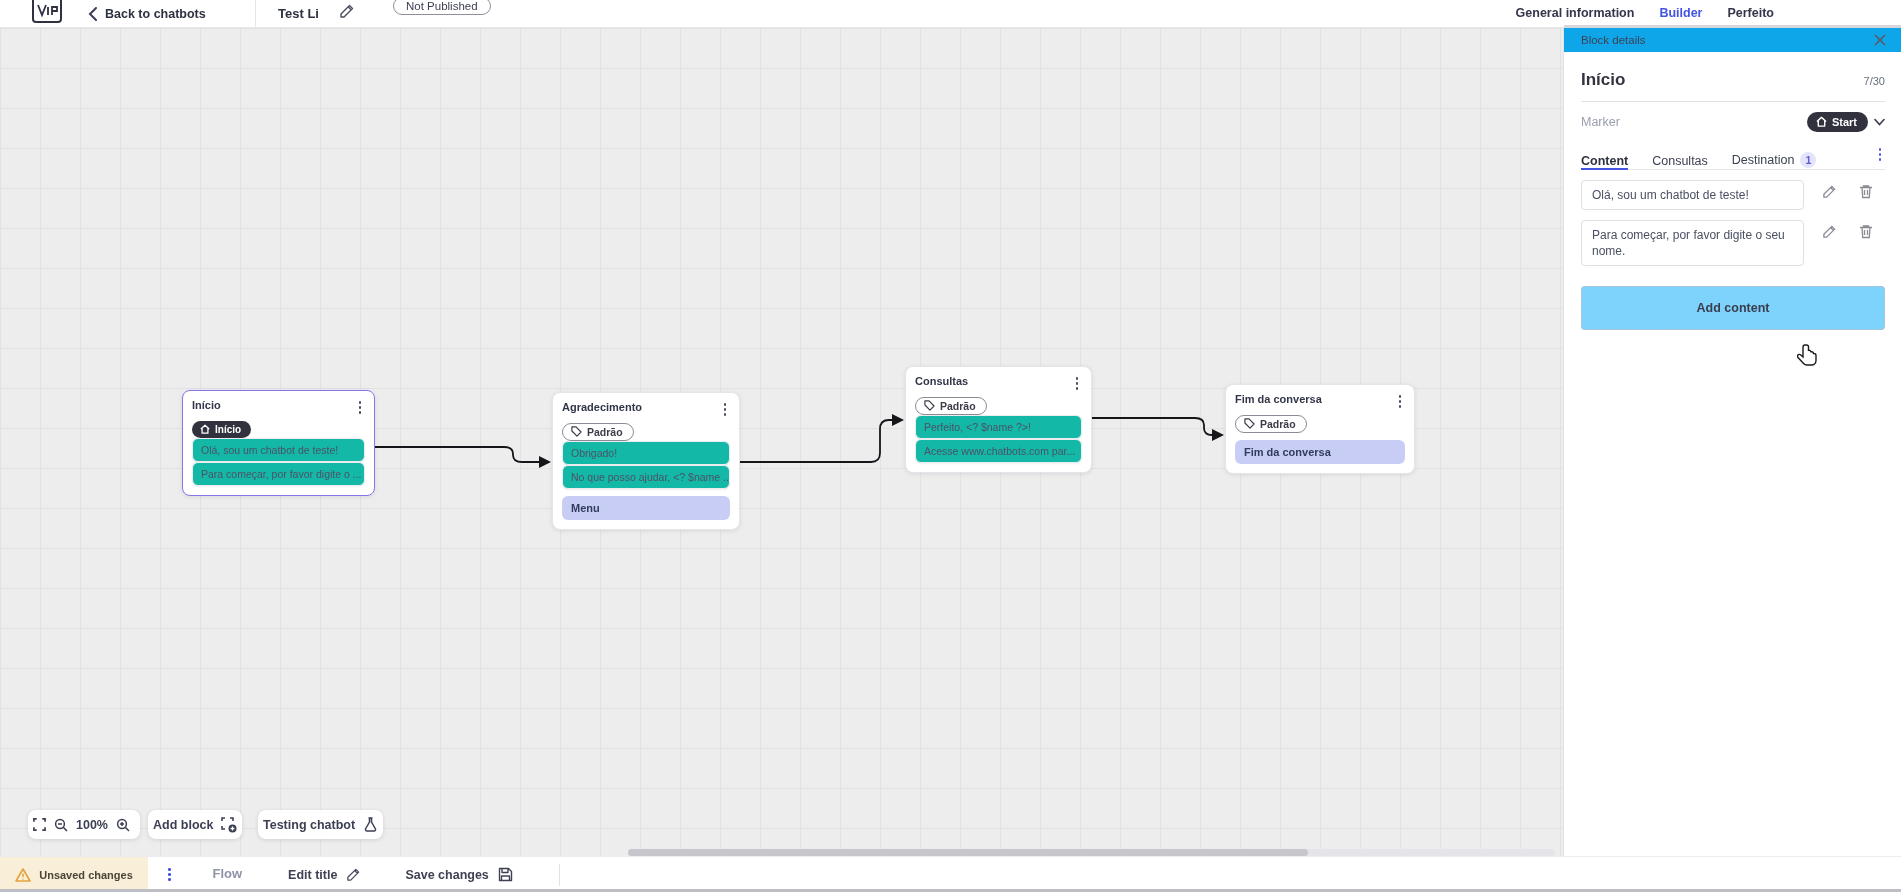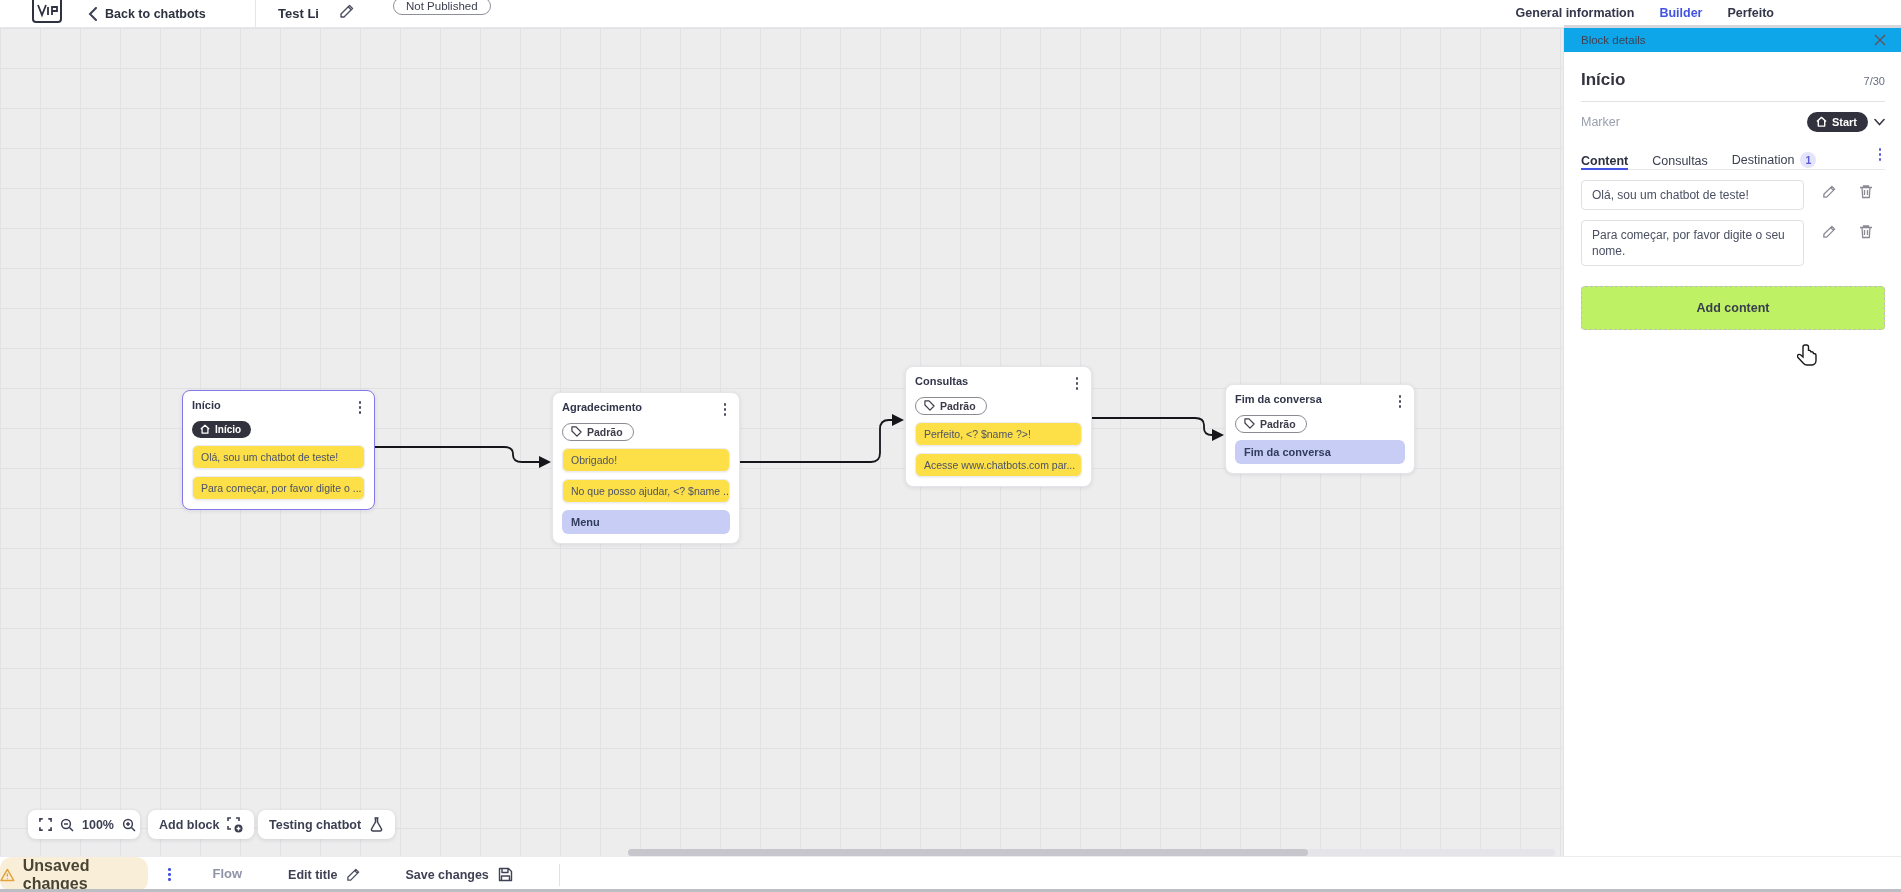--- a/index.html
+++ b/index.html
@@ -39,29 +39,29 @@
   .node-head { display:flex; align-items:flex-start; justify-content:space-between; }
   .node-title { font-size:11px; font-weight:bold; color:#33364a; }
   .kebab { display:inline-flex; flex-direction:column; gap:2.5px; padding:2px 4px; cursor:pointer; }
   .kebab i { width:2.5px; height:2.5px; border-radius:50%; background:#4a4d5e; }
   .kebab.purple i { background:#5b5bd6; }
   .badge-dark { display:inline-flex; align-items:center; gap:5px; background:#32323e; color:#fff;
     border-radius:12px; padding:3px 10px 3px 8px; font-size:10px; font-weight:bold; margin-top:5px; }
   .badge-outline { display:inline-flex; align-items:center; gap:5px; border:1px solid #8b8b96;
     border-radius:12px; padding:2px 10px 2px 8px; font-size:10.5px; font-weight:bold;
     color:#3c3c4a; background:#fff; margin-top:5px; }
-  .node-msg { margin-top:7px; border:1px solid #ececf0; border-radius:6px; background:#fde047;
+  .node-msg { border:1px solid #ececf0; border-radius:6px; background:#14b8a6;
     box-shadow:0 1px 2px rgba(40,40,60,.07); padding:5px 8px; font-size:10.5px; color:#4c5268;
     white-space:nowrap; overflow:hidden; }
   .node-btn { margin-top:7px; border-radius:6px; background:#c7cdf4; padding:6px 9px;
     font-size:11px; font-weight:bold; color:#323c5e; cursor:pointer; }
 
   
   .ctl-card { position:absolute; top:782px; height:29px; background:#fff; border-radius:8px;
-    box-shadow:0 1px 4px rgba(40,40,60,.14); display:flex; align-items:center; gap:8px; padding:0 11px; }
+    box-shadow:0 1px 4px rgba(40,40,60,.14); display:flex; align-items:center; gap:8px; padding:0 5px; }
   .ctl-label { font-size:12.5px; font-weight:bold; color:#3c3f52; }
   .icon-btn { display:inline-flex; align-items:center; cursor:pointer; }
   .hscroll-track { position:absolute; left:628px; top:821px; width:927px; height:7px;
     border-radius:4px; background:#e4e4e9; }
   .hscroll-thumb { position:absolute; left:0; top:0; width:680px; height:7px; border-radius:4px;
     background:#c6c6cc; cursor:pointer; }
 
   
   .panel { position:relative; width:338px; height:828px; background:#fff; border-left:1px solid #e2e2e8; }
   .panel-topstrip { position:absolute; left:0; top:-3px; width:100%; height:3px; background:#d6d6dc; }
@@ -86,28 +86,28 @@
   .tab-badge { width:16px; height:16px; border-radius:50%; background:#e4e4fb; color:#5b5bd6;
     font-size:10.5px; font-weight:bold; display:flex; align-items:center; justify-content:center; }
   .panel-tabs .kebab { margin-left:auto; margin-bottom:6px; }
   .content-row { margin-top:10px; display:flex; align-items:flex-start; }
   .content-row:first-of-type { margin-top:18px; }
   .content-box { width:223px; border:1px solid #e0e0e4; border-radius:4px; background:#fff;
     padding:6px 10px; font-size:12px; line-height:16px; color:#4a5062; }
   .row-icons { display:flex; align-items:center; gap:22px; margin-left:18px; margin-top:4px; }
   .add-content { margin-top:20px; border:1px dashed #bcbcc2; border-radius:4px; height:44px;
     display:flex; align-items:center; justify-content:center; font-size:12.5px; font-weight:600;
-    color:#3a3d4e; cursor:pointer; background:#bef264; }
+    color:#3a3d4e; cursor:pointer; background:#7dd3fc; }
   .cursor { position:absolute; left:233px; top:315px; pointer-events:none; }
 
   
   .bottombar { position:relative; height:36px; background:#fff; border-top:1px solid #ececf0;
     display:flex; align-items:stretch; }
   .unsaved { width:148px; background:#f9efd9; display:flex; align-items:center; justify-content:center;
-    gap:8px; font-size:16px; font-weight:bold; color:#4a4435;border-radius:12px; }
+    gap:8px; font-size:11px; font-weight:bold; color:#4a4435; }
   .bb-kebab { display:flex; align-items:center; padding:0 14px 0 16px; cursor:pointer; }
   .bb-kebab .kebab i { background:#4353e2; }
   .bb-tab { display:flex; align-items:center; padding:0 24px; font-size:13px; font-weight:bold;
     color:#8f94a8; border-bottom:3px solid transparent; cursor:pointer; }
   .bb-tab.active { border-bottom-color:#4353e2; }
   .bb-action { display:flex; align-items:center; gap:9px; padding:0 22px; font-size:12.5px;
     font-weight:bold; color:#3f4254; cursor:pointer; }
   .bb-divider { width:1px; height:22px; background:#e2e2e6; align-self:center; margin-left:24px; }
   .bottom-strip { position:absolute; left:0; bottom:0; width:100%; height:3px; background:#bdbdc4; }
 </style>

